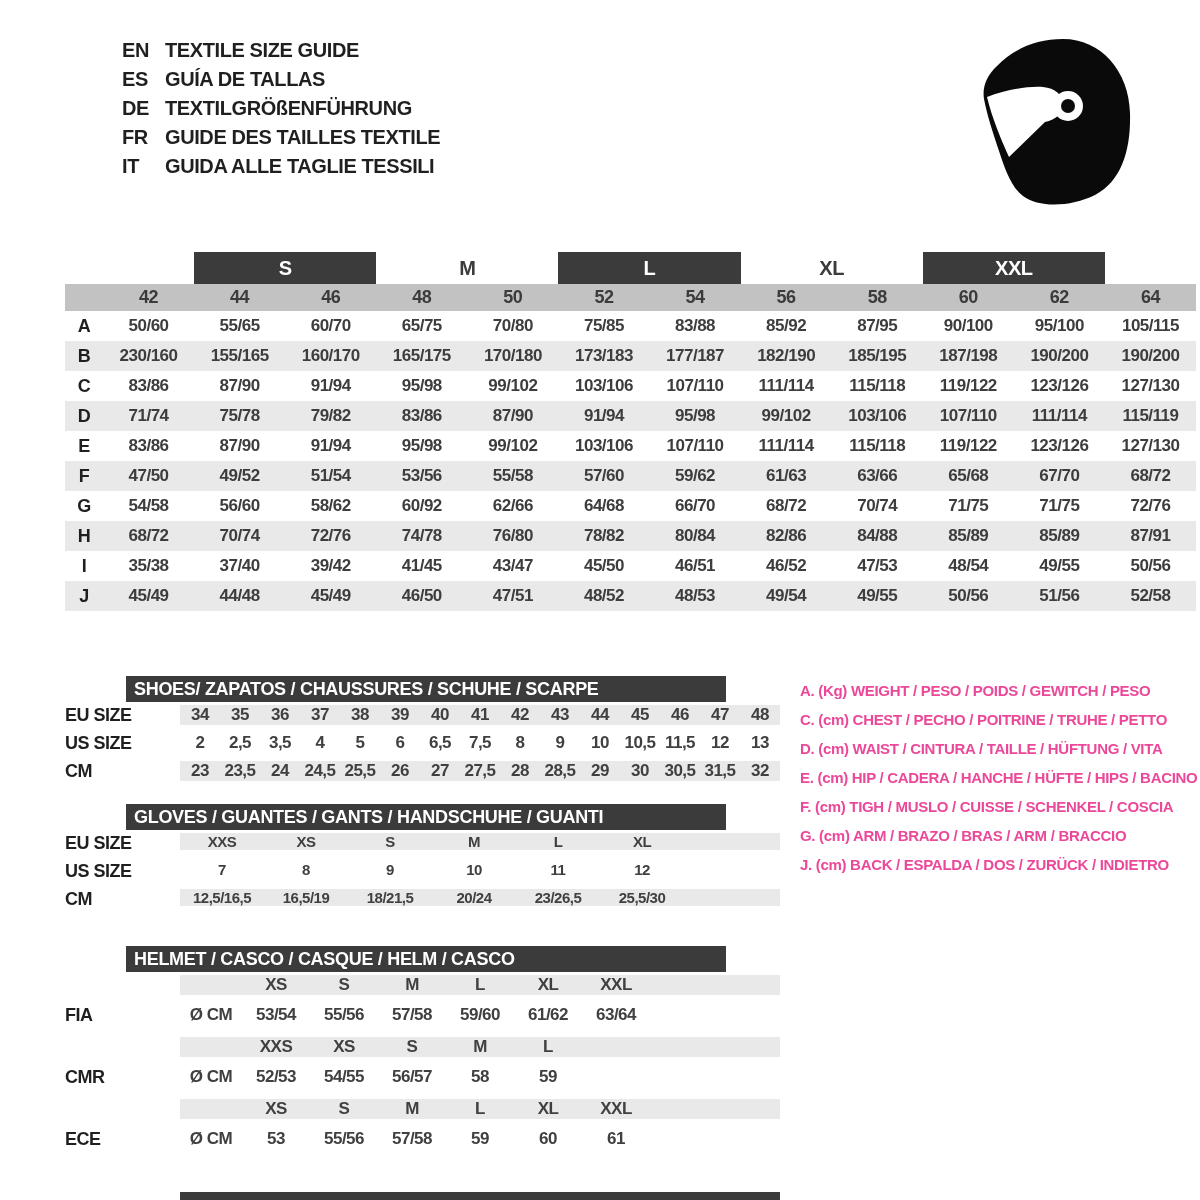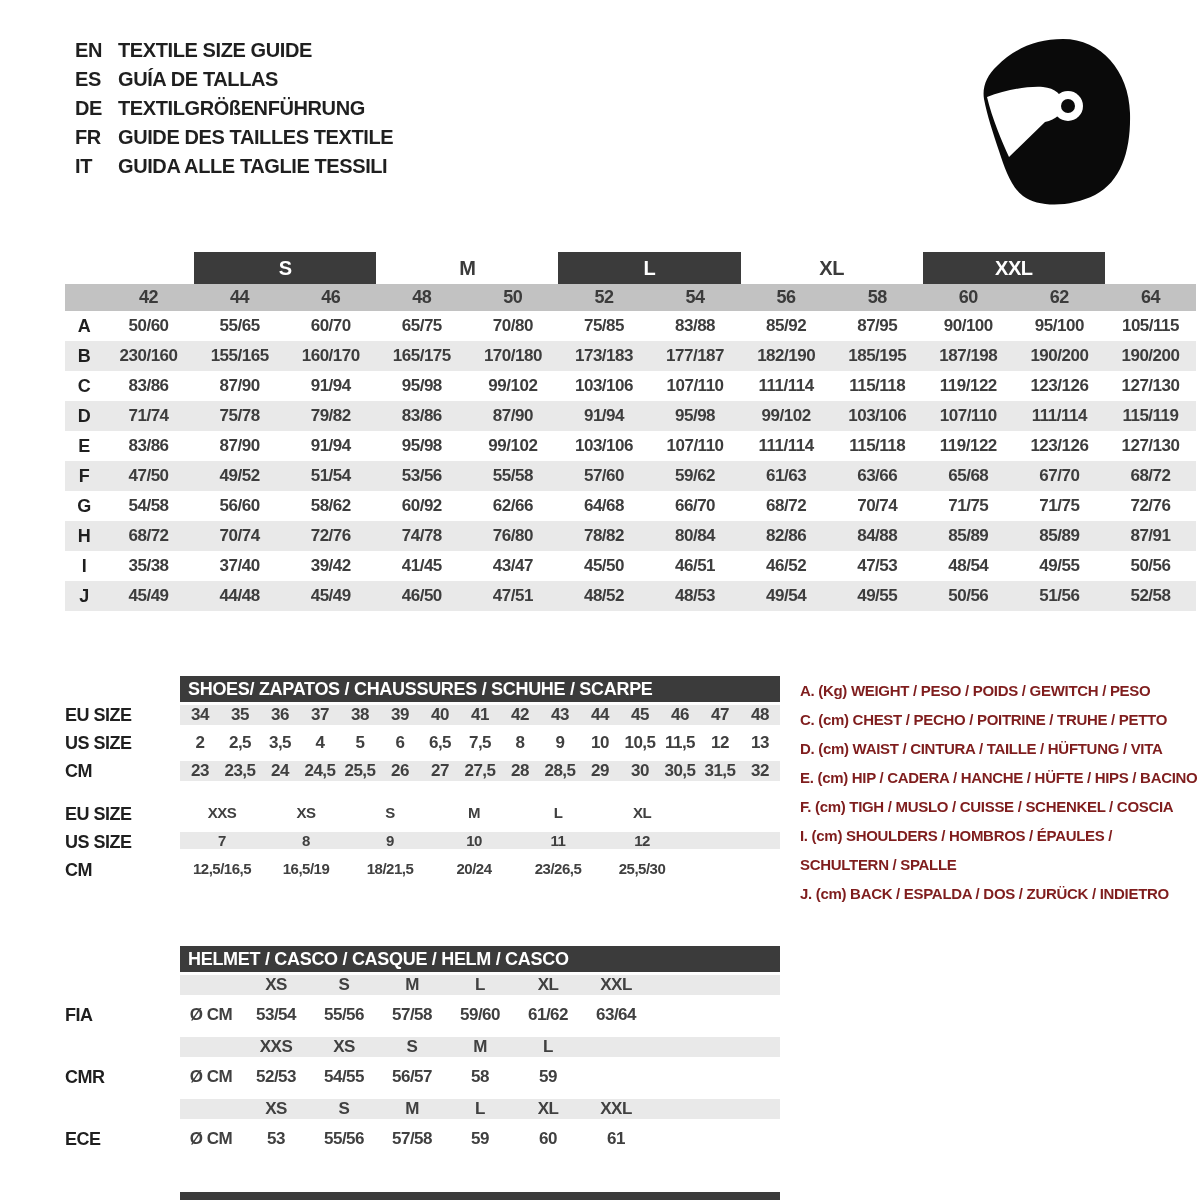--- a/index.html
+++ b/index.html
@@ -9,21 +9,21 @@
     font-family:"Liberation Sans", sans-serif;
     font-weight:bold;
     color:#1f1f1f;
     position:relative;
     overflow:hidden;
   }
 
   
   .lang-block { position:absolute; left:75px; top:36px; }
   .lang-row { display:flex; line-height:29px; font-size:20px; letter-spacing:-0.4px; }
-  .lang-code { width:43px; }
+  .lang-code { width:43px;margin-left:47px; }
 
   
   .helmet-icon { position:absolute; left:975px; top:35px; width:160px; height:175px; }
 
   
   .size-table { position:absolute; left:65px; top:252px; width:1131px; }
   .size-labels { display:grid; grid-template-columns:38px repeat(12,1fr); height:32px; }
   .size-label {
     grid-row:1; display:flex; align-items:center; justify-content:center;
     font-size:20px; letter-spacing:-0.4px; color:#3b3b3b;
@@ -47,42 +47,42 @@
   }
   .rows .trow:nth-child(even){ background:#e9e9e9; }
   .rkey { text-align:center; color:#1f1f1f; font-size:18px; }
 
   
   .sec { position:absolute; left:65px; width:1131px; }
   .sec-shoes  { top:676px; }
   .sec-gloves { top:804px; }
   .sec-helmet { top:946px; }
   .sec-header {
-    margin-left:115px; width:600px; height:26px; line-height:26px;
+    margin-left:61px; width:600px; height:26px; line-height:26px;
     background:#3b3b3b; color:#ffffff; padding-left:8px;
     font-size:18px; letter-spacing:-0.3px; margin-bottom:3px;
   }
   .srow { display:flex; height:28px; align-items:flex-start; }
   .srow-label { width:115px; font-size:18px; letter-spacing:-0.5px; display:flex; align-items:center; }
   .srow-band {
     width:600px; display:grid; align-items:center; text-align:center;
     font-size:17px; color:#404040; letter-spacing:-0.5px;
   }
   .sec-shoes .srow:nth-child(even) .srow-band,
   .sec-gloves .srow:nth-child(even) .srow-band { background:#e9e9e9; }
   .shoes-band  { grid-template-columns:repeat(15,1fr); }
   .gloves-band { grid-template-columns:repeat(6,84px) 1fr; font-size:15px; }
   .helmet-band { grid-template-columns:62px repeat(6,68px) 1fr; }
   .srow-band.striped { background:#e9e9e9; }
   .hsec .srow { height:30px; }
   .hsec { margin-bottom:2px; }
 
   
   .legend { position:absolute; left:800px; top:676px; width:400px; }
-  .legend-item { font-size:15px; line-height:29px; letter-spacing:-0.3px; color:#7f1d1d; }
+  .legend-item { font-size:15px; line-height:29px; letter-spacing:-0.3px; color:#ec4899; }
 
   
   .bottom-bar { position:absolute; left:180px; top:1192px; width:600px; height:8px; background:#3b3b3b; }
 </style>
 </head>
 <body>
 
 <div class="lang-block">
 
     <div class="lang-row">
@@ -568,20 +568,21 @@
           <div class="scell">31,5</div>
 
           <div class="scell">32</div>
 
       </div>
     </div>
 
 </div>
 
 <div class="sec sec-gloves">
+  <div class="sec-header">GLOVES / GUANTES / GANTS / HANDSCHUHE / GUANTI</div>
 
     <div class="srow">
       <div class="srow-label">EU SIZE</div>
       <div class="srow-band gloves-band">
 
           <div class="gcell">XXS</div>
 
           <div class="gcell">XS</div>
 
           <div class="gcell">S</div>
@@ -765,21 +766,21 @@
 
 
     <div class="legend-item">C. (cm) CHEST / PECHO / POITRINE / TRUHE / PETTO</div>
 
     <div class="legend-item">D. (cm) WAIST / CINTURA / TAILLE / HÜFTUNG / VITA</div>
 
     <div class="legend-item">E. (cm) HIP / CADERA / HANCHE / HÜFTE / HIPS /  BACINO</div>
 
     <div class="legend-item">F. (cm) TIGH / MUSLO / CUISSE / SCHENKEL / COSCIA</div>
 
-
-
-    <div class="legend-item">I. (cm) SHOULDERS / HOMBROS / ÉPAULES / SCHULTERN / SPALLE</div>
+    <div class="legend-item">G. (cm) ARM / BRAZO / BRAS / ARM / BRACCIO</div>
+
+
 
     <div class="legend-item">J. (cm) BACK / ESPALDA / DOS / ZURÜCK / INDIETRO</div>
 
 </div>
 
 <div class="bottom-bar"></div>
 
 </body></html>

